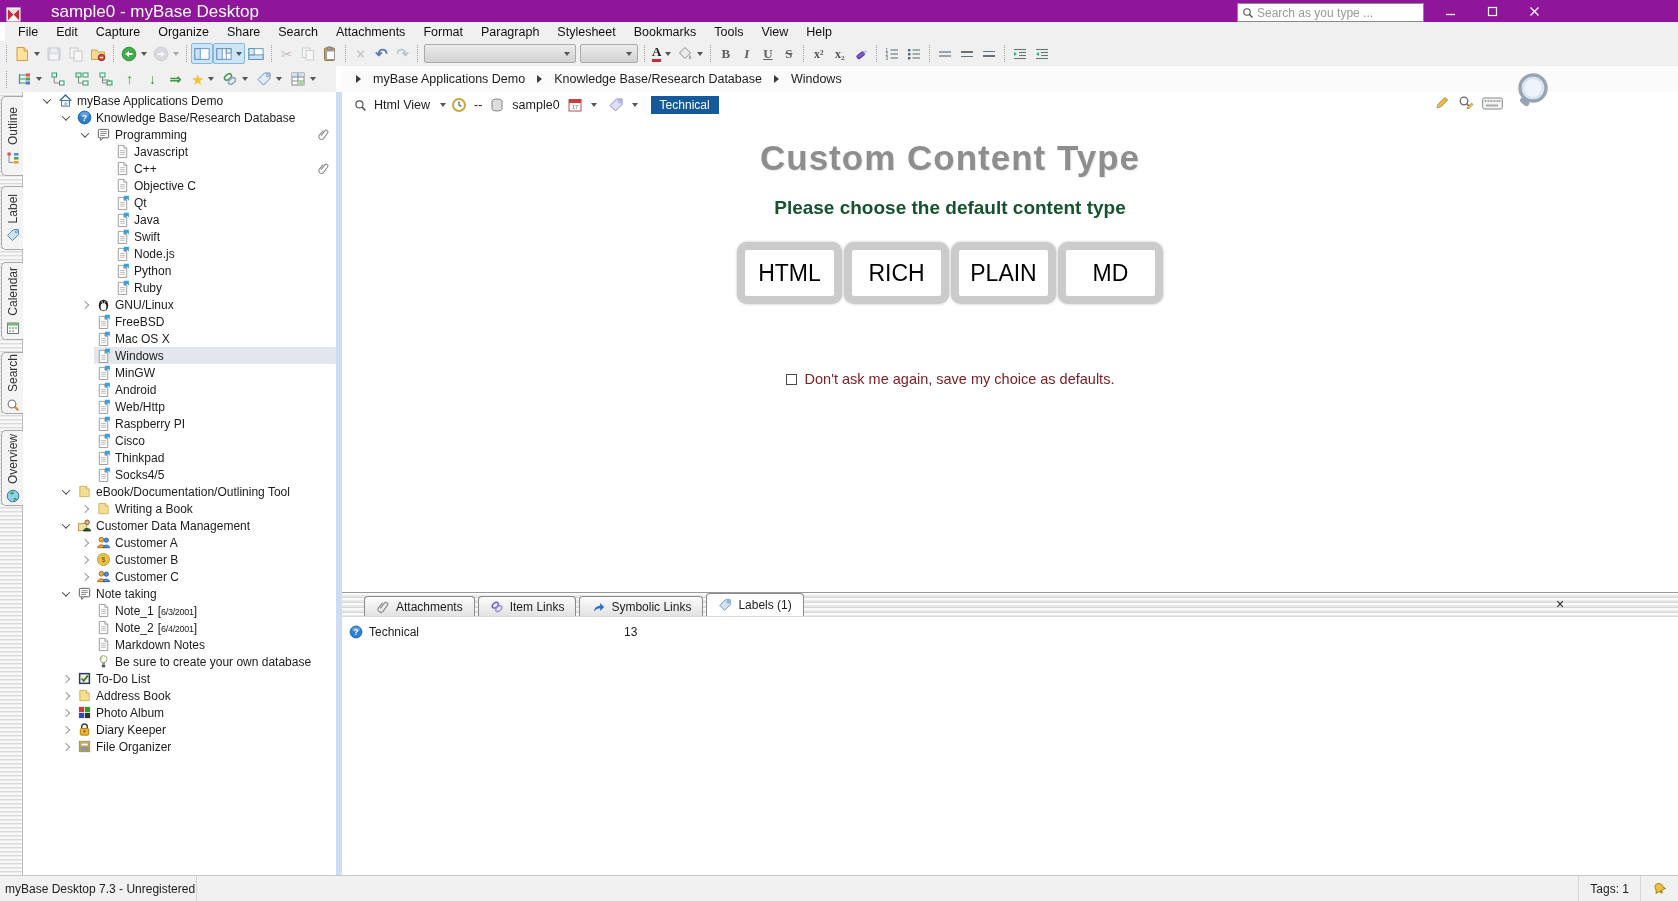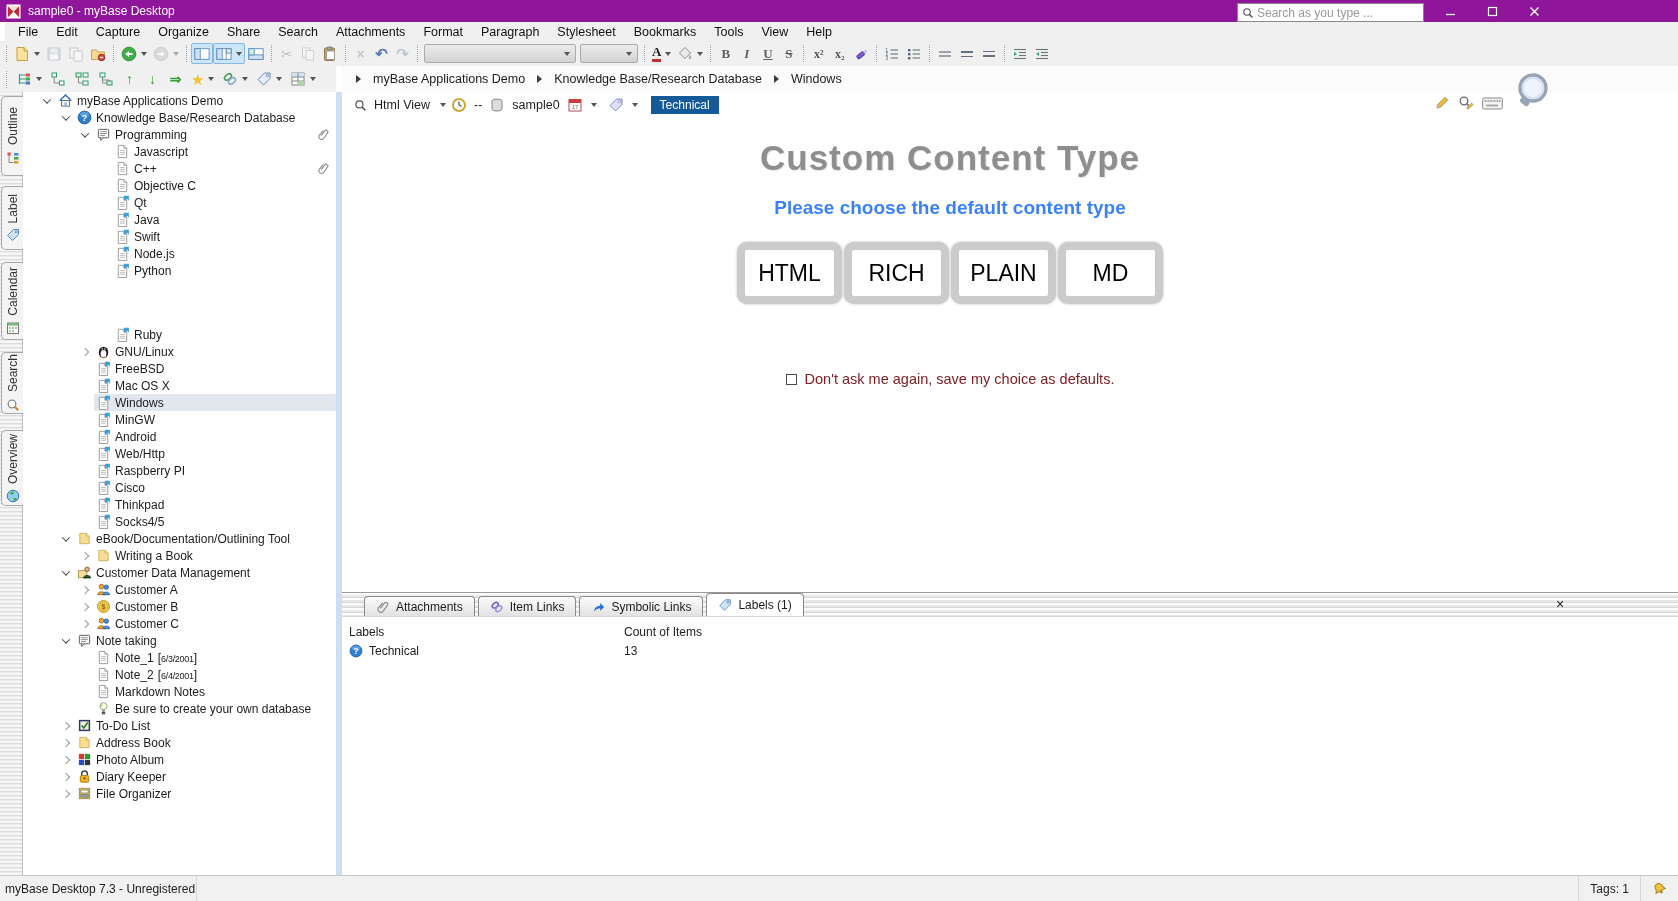--- a/index.html
+++ b/index.html
@@ -7,21 +7,21 @@
     --toolbg:#f0f0f0; --splitter:#cdddf3; --selrow:#e2e7ed;
   }
   *{box-sizing:border-box;}
   html,body{margin:0;padding:0;}
   body{width:1678px;height:901px;position:relative;overflow:hidden;background:#fff;
        font-family:"Liberation Sans",sans-serif;font-size:12px;color:#222;}
   .ic{display:inline-flex;width:16px;height:16px;flex:none;align-items:center;justify-content:center;}
   .ic svg{width:100%;height:100%;display:block;}
   .caret{display:inline-block;width:0;height:0;border-left:3.5px solid transparent;border-right:3.5px solid transparent;border-top:4px solid #555;margin-left:3px;flex:none;}
   
-  .titlebar{position:absolute;left:0;top:0;width:100%;height:22px;background:var(--titlebar);display:flex;align-items:center;color:#fff;font-size:12px;}
+  .titlebar{position:absolute;left:0;top:0;width:100%;height:22px;background:var(--titlebar);display:flex;align-items:flex-end;color:#fff;font-size:17px;gap:23px;}
   .titlebar .ic{width:15px;height:15px;margin:0 7px 0 6px;}
   .win-controls{position:absolute;left:1438px;top:0;height:22px;display:flex;align-items:center;gap:16px;}
   .win-btn{width:26px;height:18px;display:flex;align-items:center;justify-content:center;}
   .win-btn .ic{width:11px;height:11px;}
   
   .menubar{position:absolute;left:5px;top:22px;width:100%;height:19px;background:var(--toolbg);display:flex;align-items:center;font-size:12.5px;color:#111;padding-left:4px;}
   .menu-item{padding:0 9px;cursor:default;}
   
   .toolbar1{position:absolute;left:0;top:41px;width:100%;height:25px;background:var(--toolbg);display:flex;align-items:center;padding-left:2px;}
   .toolbar2{position:absolute;left:0;top:66px;width:336px;height:26px;background:var(--toolbg);display:flex;align-items:center;padding-left:2px;gap:2px;}
@@ -76,21 +76,21 @@
   .ticon{width:15px;height:15px;flex:none;}
   .tlabel{white-space:nowrap;}
   .dt-small{font-size:9px;letter-spacing:-0.3px;}
   .clipmark{position:absolute;right:6px;top:2px;width:13px;height:13px;}
   
   .vsplit{position:absolute;left:336px;top:92px;width:6px;bottom:26px;background:var(--splitter);}
   
   .content{position:absolute;left:342px;top:118px;right:0;height:474px;background:#fff;}
   .content-inner{position:absolute;left:0;top:0;width:1216px;}
   .ct-title{position:absolute;top:20px;width:100%;text-align:center;font-size:35px;font-weight:bold;color:var(--titlegray);letter-spacing:1px;text-shadow:1px 1px 0 #e8e8e8;}
-  .ct-sub{position:absolute;top:79px;width:100%;text-align:center;font-size:19px;font-weight:bold;color:#3b82f6;}
+  .ct-sub{position:absolute;top:79px;width:100%;text-align:center;font-size:19px;font-weight:bold;color:#14532d;}
   .ct-btnrow{position:absolute;top:124px;width:100%;text-align:center;}
   .ct-btn{display:inline-block;width:105px;height:62px;line-height:46px;border:8px solid #cbcbcb;border-radius:10px;background:#fff;
      font-size:23px;color:#000;margin:0 1px;box-shadow:0 0 3px #c0c0c0;vertical-align:top;padding-top:0;}
   .ct-btn span{display:inline-block;line-height:46px;}
   .cbrow{position:absolute;top:253px;width:100%;display:flex;align-items:center;justify-content:center;gap:8px;color:var(--maroon);font-size:14.5px;}
   .checkbox{width:11px;height:11px;border:1px solid #4a4a4a;background:#fff;flex:none;}
   
   .bottompanel{position:absolute;left:342px;top:592px;right:0;bottom:26px;background:#fff;}
   .pt-bar{height:25px;border-top:1px solid #9a9a9a;border-bottom:1px solid #d8d8d8;position:relative;display:flex;align-items:flex-end;padding-left:22px;
      background:repeating-linear-gradient(180deg,#fbfbfb 0 2px,#e9e9e9 2px 4px,#d6d6d6 4px 5px);}
@@ -837,21 +837,21 @@
             <path d="M9.5 2.5 v3 h3" fill="#eee" stroke="#999"></path>
             <line x1="5.5" y1="8" x2="10.5" y2="8" stroke="#bbb"></line>
             <line x1="5.5" y1="10" x2="10.5" y2="10" stroke="#bbb"></line>
             <line x1="5.5" y1="12" x2="10.5" y2="12" stroke="#bbb"></line>
             <path d="M9.5 0.8 L14.8 0.8 L14.8 6 L12.8 4 L10.8 6 L9.5 4.5 Z" fill="#3aa0dd"></path>
           </svg>
         </span>
         <span class="tlabel">Python</span>
       </span>
     </div>
-    <div class="trow" style="padding-left: 71px; margin-top: 47px;">
+    <div class="trow" style="padding-left: 71px;">
       <span class="tchev"></span>
       <span class="trow-body">
         <span class="ic ticon">
           <svg viewBox="0 0 16 16">
             <path d="M3.5 2.5 h6 l3 3 v10 h-9 z" fill="#fdfdfd" stroke="#999"></path>
             <path d="M9.5 2.5 v3 h3" fill="#eee" stroke="#999"></path>
             <line x1="5.5" y1="8" x2="10.5" y2="8" stroke="#bbb"></line>
             <line x1="5.5" y1="10" x2="10.5" y2="10" stroke="#bbb"></line>
             <line x1="5.5" y1="12" x2="10.5" y2="12" stroke="#bbb"></line>
             <path d="M9.5 0.8 L14.8 0.8 L14.8 6 L12.8 4 L10.8 6 L9.5 4.5 Z" fill="#3aa0dd"></path>
@@ -1331,26 +1331,20 @@
             <circle cx="11.5" cy="4.5" r="1.2" fill="#fff" stroke="#5a8ab8"></circle>
           </svg>
         </span>
         <span>Labels (1)</span>
       </div>
       <span class="panel-close">×</span>
   </div>
   <div class="ltable">
       <div class="lt-row">
         <span class="lt-c1">
-          <span>Labels</span>
-        </span>
-        <span>Count of Items</span>
-      </div>
-      <div class="lt-row">
-        <span class="lt-c1">
           <span class="ic">
             <svg viewBox="0 0 16 16">
               <circle cx="8" cy="8" r="6.8" fill="#2f7fd0" stroke="#1b5fa8"></circle>
               <ellipse cx="8" cy="4.8" rx="4.6" ry="2.6" fill="#7ab4e8" opacity=".65"></ellipse>
               <text x="8" y="11.6" text-anchor="middle" font-size="9.5" font-weight="bold" fill="#fff" font-family="sans-serif">?</text>
             </svg>
           </span>
           <span>Technical</span>
         </span>
         <span>13</span>

